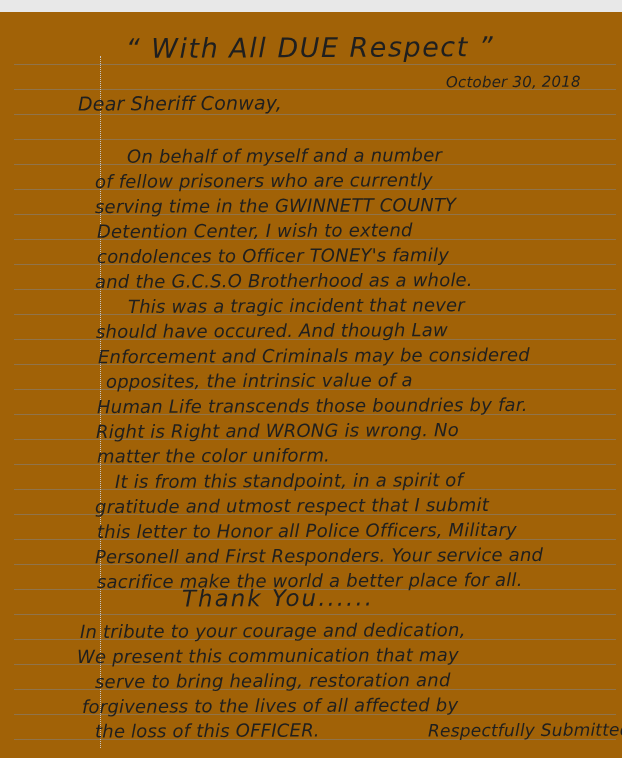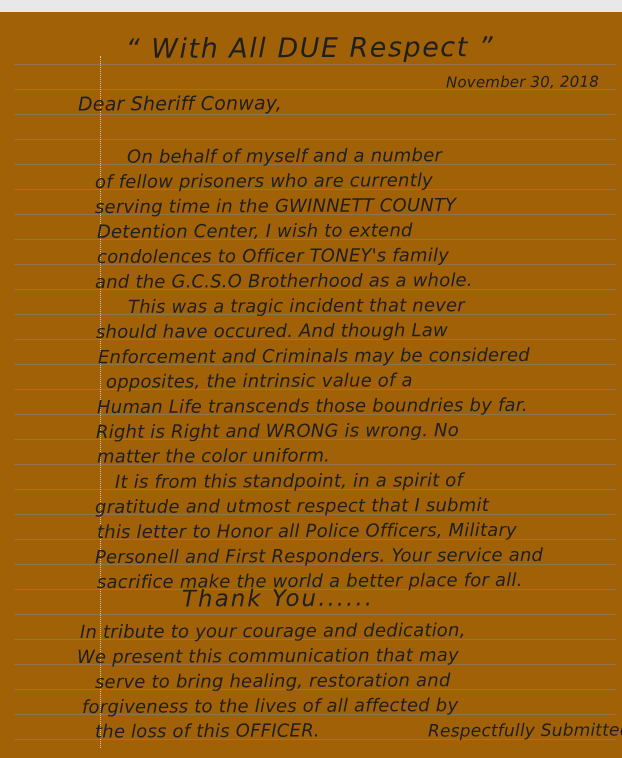--- a/index.html
+++ b/index.html
@@ -79,21 +79,21 @@
   }
 </style>
 </head>
 <body>
 
 <div class="page">
   <div class="rules"></div>
   <div class="margin-line"></div>
 
   <div class="hw title">“ With All DUE Respect ”</div>
-  <div class="hw date">November 30, 2018</div>
+  <div class="hw date">October 30, 2018</div>
   <div class="hw salutation">Dear Sheriff Conway,</div>
 
   <div class="hw" style="top:131px;left:127px">On behalf of myself and a number</div>
   <div class="hw" style="top:156px;left:95px">of fellow prisoners who are currently</div>
   <div class="hw" style="top:181px;left:95px">serving time in the GWINNETT COUNTY</div>
   <div class="hw" style="top:206px;left:97px">Detention Center, I wish to extend</div>
   <div class="hw" style="top:231px;left:97px">condolences to Officer TONEY's family</div>
   <div class="hw" style="top:256px;left:95px">and the G.C.S.O Brotherhood as a whole.</div>
 
   <div class="hw" style="top:281px;left:128px">This was a tragic incident that never</div>

